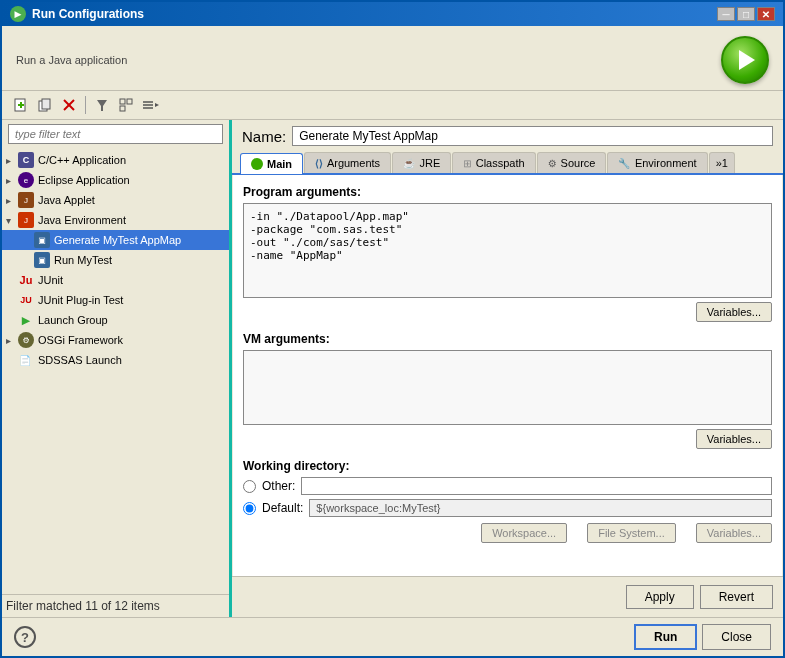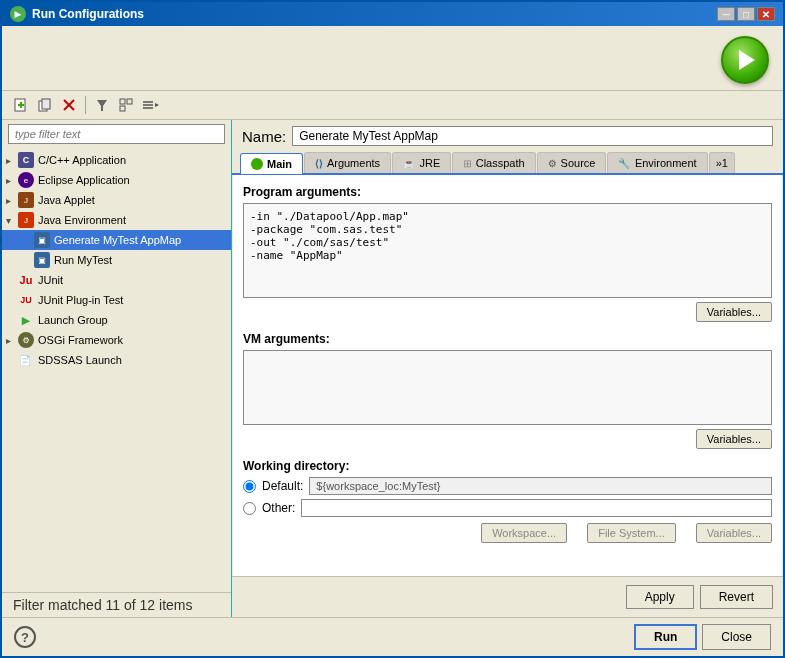--- a/index.html
+++ b/index.html
@@ -151,21 +151,21 @@
     .main-content {
       display: flex;
       flex: 1;
       overflow: hidden;
     }
 
     
     .left-panel {
       width: 230px;
       background: #ece9d8;
-      border-right: 1px solid #14b8a6;
+      border-right: 3px solid #14b8a6;
       display: flex;
       flex-direction: column;
       flex-shrink: 0;
     }
 
     .filter-input {
       margin: 4px 6px;
       padding: 3px 6px;
       border: 1px solid #888;
       background: white;
@@ -196,22 +196,22 @@
 
     
     .icon-cpp { background: #4a4a8c; color: white; font-size: 9px; font-weight: bold; border-radius: 2px; }
     .icon-eclipse { background: #4a0080; border-radius: 50%; color: white; font-size: 8px; }
     .icon-java-applet { background: #8B4513; color: white; font-size: 8px; border-radius: 2px; }
     .icon-java { background: #cc3300; color: white; font-size: 8px; border-radius: 2px; }
     .icon-config { background: #336699; color: white; font-size: 8px; border-radius: 2px; }
     .icon-osgi { background: #666633; color: white; font-size: 8px; border-radius: 50%; }
 
     .status-bar-left {
-      padding: 4px 11px;
-      font-size: 14px;
+      padding: 4px 4px;
+      font-size: 12px;
       color: #333;
       border-top: 1px solid #c0bdb0;
       flex-shrink: 0;
       margin-top: 46px;
     }
 
     
     .right-panel {
       flex: 1;
       background: #ece9d8;
@@ -453,20 +453,21 @@
     </div>
     <div class="title-controls">
       <div class="title-btn">─</div>
       <div class="title-btn">□</div>
       <div class="title-btn close-btn">✕</div>
     </div>
   </div>
 
   <div class="header-area">
     <div class="header-text">
+      <p>Run a Java application</p>
     </div>
     <div class="run-btn-big">
       <div class="play-arrow"></div>
     </div>
   </div>
 
   <div class="toolbar">
     <button class="toolbar-btn" title="New">
       <svg width="14" height="14" viewBox="0 0 14 14">
         <rect x="1" y="1" width="10" height="12" fill="white" stroke="#555" stroke-width="1"></rect>
@@ -648,29 +649,29 @@
           </div>
           <div class="variables-btn-row" style="margin-top: 4px;">
             <button class="btn-small">Variables...</button>
           </div>
         </div>
 
         <div class="working-dir-section">
           <div class="section-label">Working directory:</div>
 
           <div class="radio-row">
+            <input type="radio" name="workdir" style="">
+            <label>Other:</label>
+            <input class="dir-input enabled" type="text" value="" style="">
+          </div>
+
+          <div class="radio-row">
             <input type="radio" name="workdir" checked="" style="">
             <label>Default:</label>
             <input class="dir-input" type="text" disabled="" value="${workspace_loc:MyTest}" style="">
-          </div>
-
-          <div class="radio-row">
-            <input type="radio" name="workdir" style="">
-            <label>Other:</label>
-            <input class="dir-input enabled" type="text" value="" style="">
           </div>
 
           <div class="working-dir-buttons">
             <button class="btn-small" disabled="">Workspace...</button>
             <button class="btn-small" disabled="">File System...</button>
             <button class="btn-small" disabled="">Variables...</button>
           </div>
         </div>
 
       </div>

